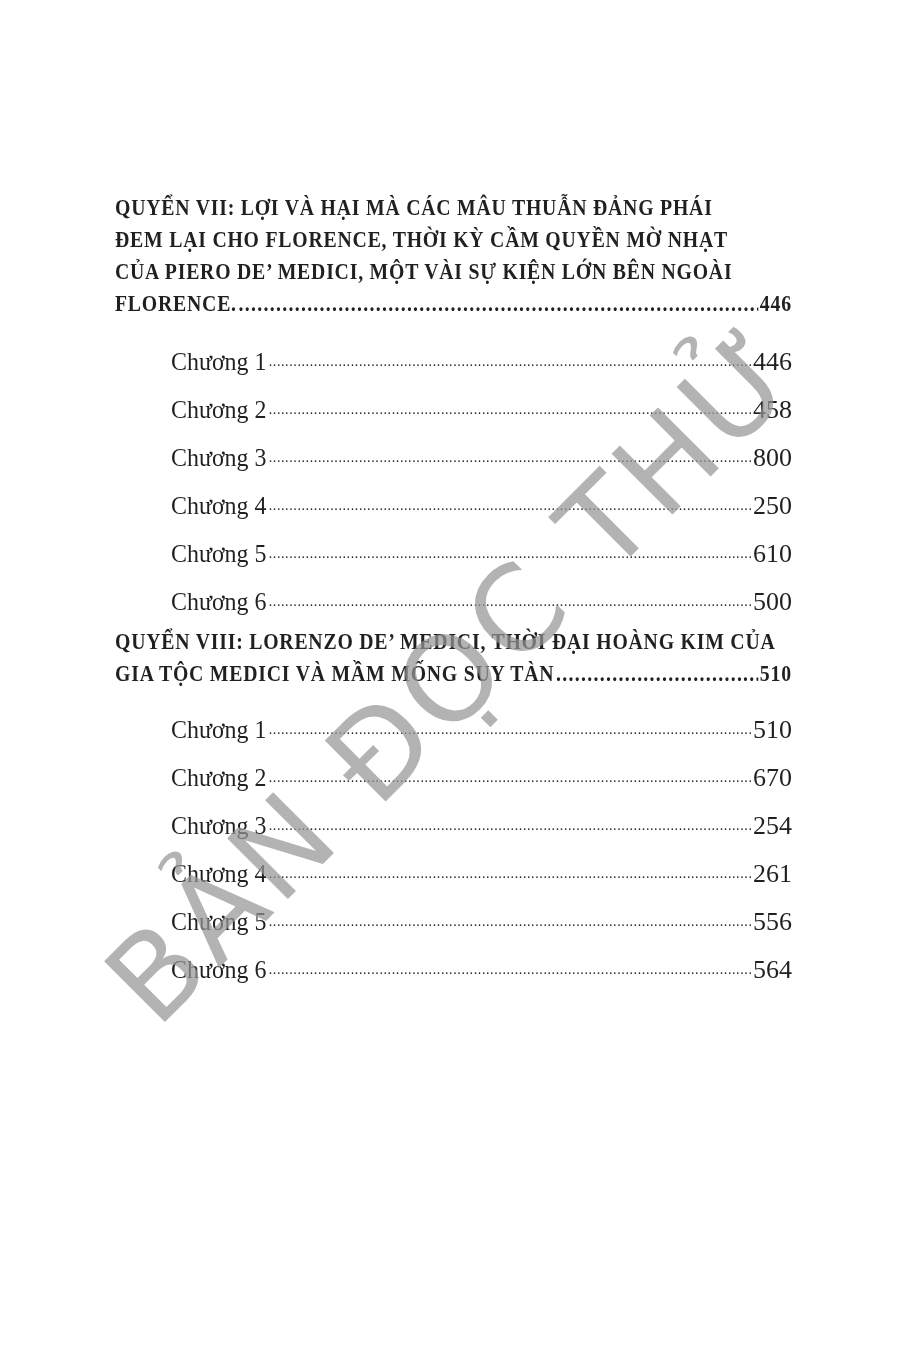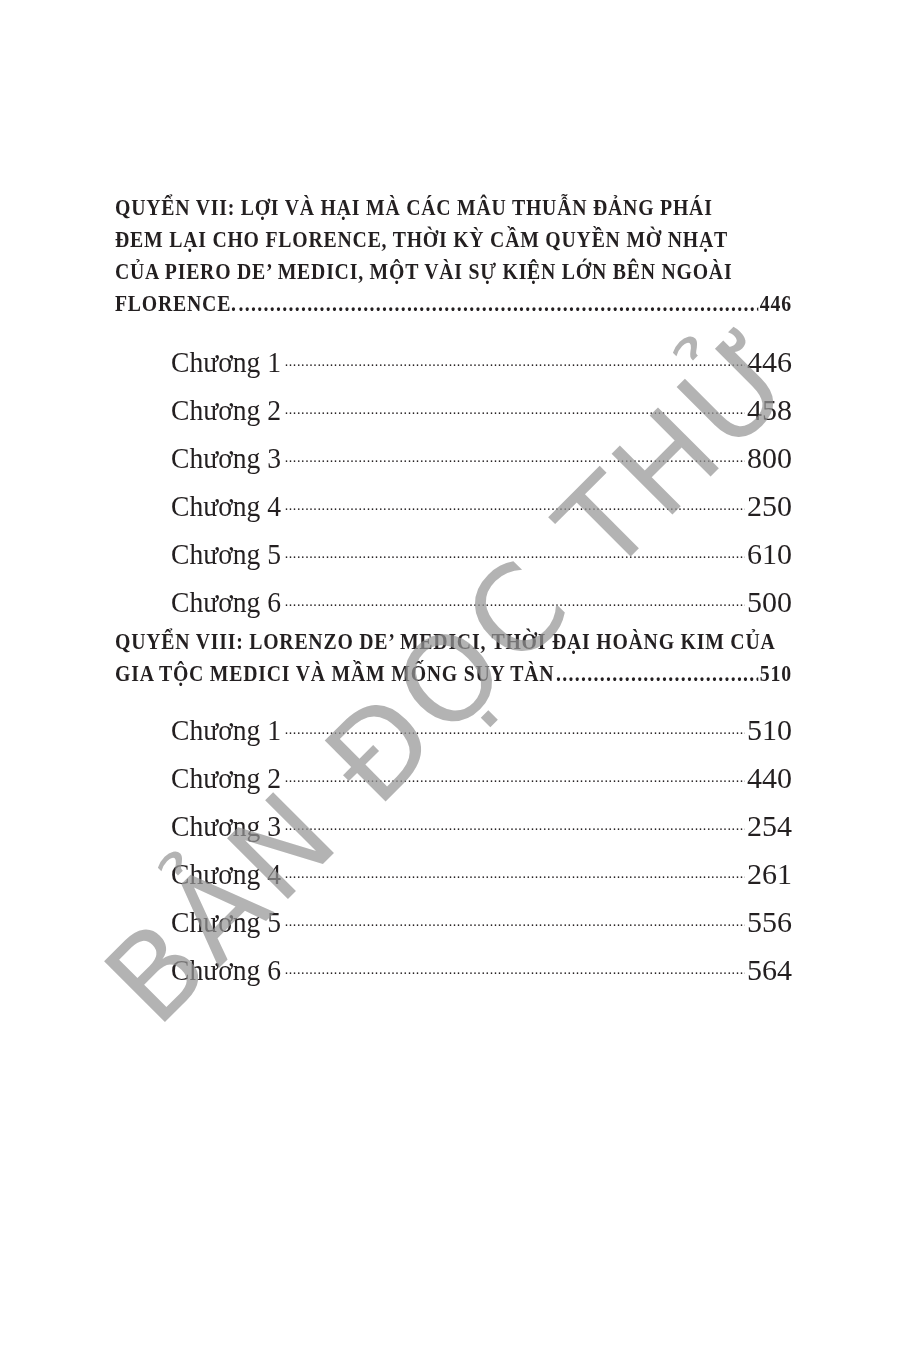--- a/index.html
+++ b/index.html
@@ -66,21 +66,21 @@
       margin-left: 56px;
       width: 621px;
     }
     .chapters.first { margin-top: 16px; }
     .chapters.second { margin-top: 16px; }
     .chapter {
       display: flex;
       align-items: flex-end;
       height: 48px;
       font-family: "Liberation Serif", "DejaVu Serif", serif;
-      font-size: 30px;
+      font-size: 26px;
       line-height: 48px;
       white-space: nowrap;
     }
     .chapter .ch-label {
       flex: 0 0 auto;
       transform: scaleX(0.92);
       transform-origin: left center;
       margin-right: -8px;
     }
     .chapter .lead {
@@ -181,21 +181,21 @@
 
     <div class="chapters second">
       <div class="chapter">
         <span class="ch-label">Chương 1</span>
         <span class="lead"></span>
         <span class="ch-page">510</span>
       </div>
       <div class="chapter">
         <span class="ch-label">Chương 2</span>
         <span class="lead"></span>
-        <span class="ch-page">440</span>
+        <span class="ch-page">670</span>
       </div>
       <div class="chapter">
         <span class="ch-label">Chương 3</span>
         <span class="lead"></span>
         <span class="ch-page">254</span>
       </div>
       <div class="chapter">
         <span class="ch-label">Chương 4</span>
         <span class="lead"></span>
         <span class="ch-page">261</span>

